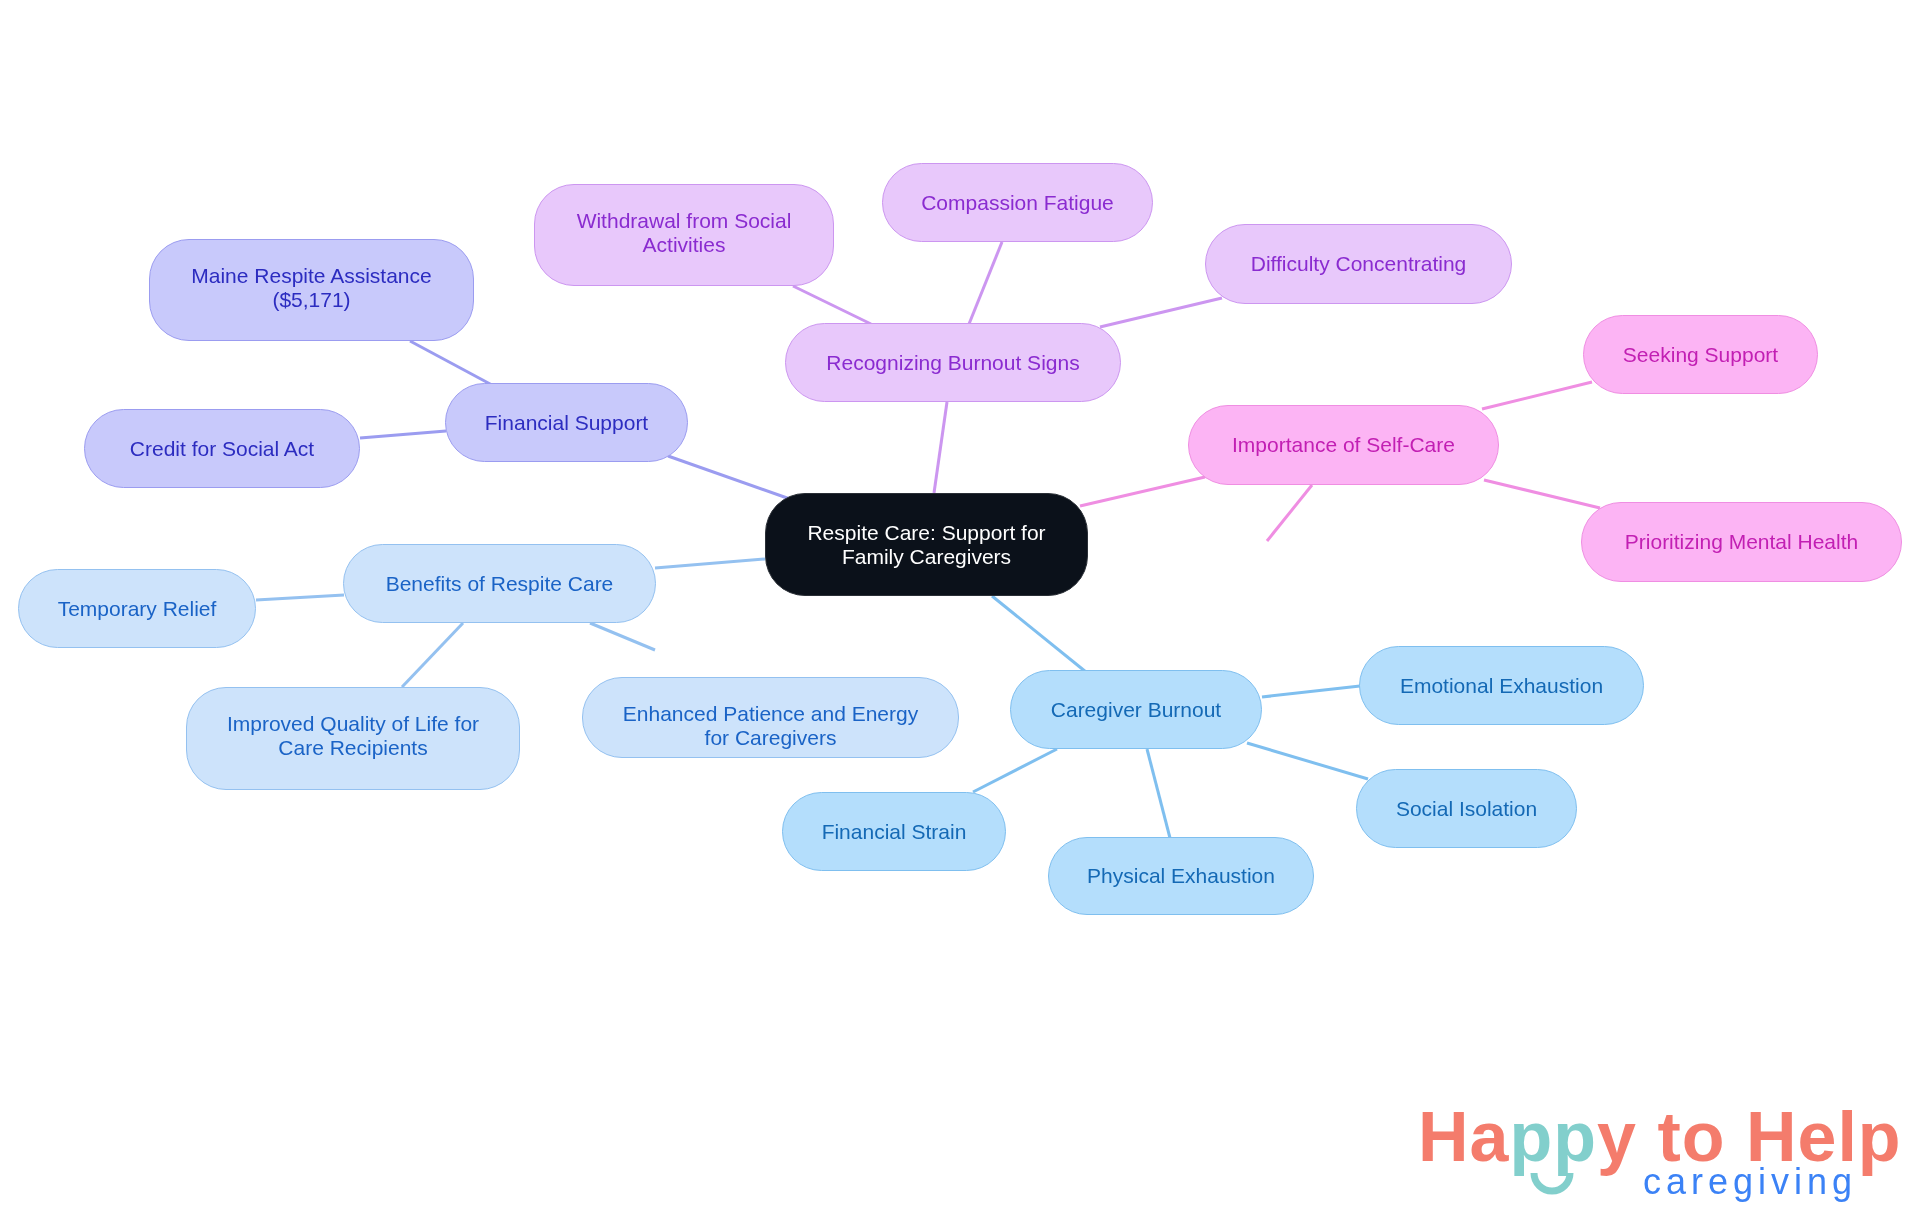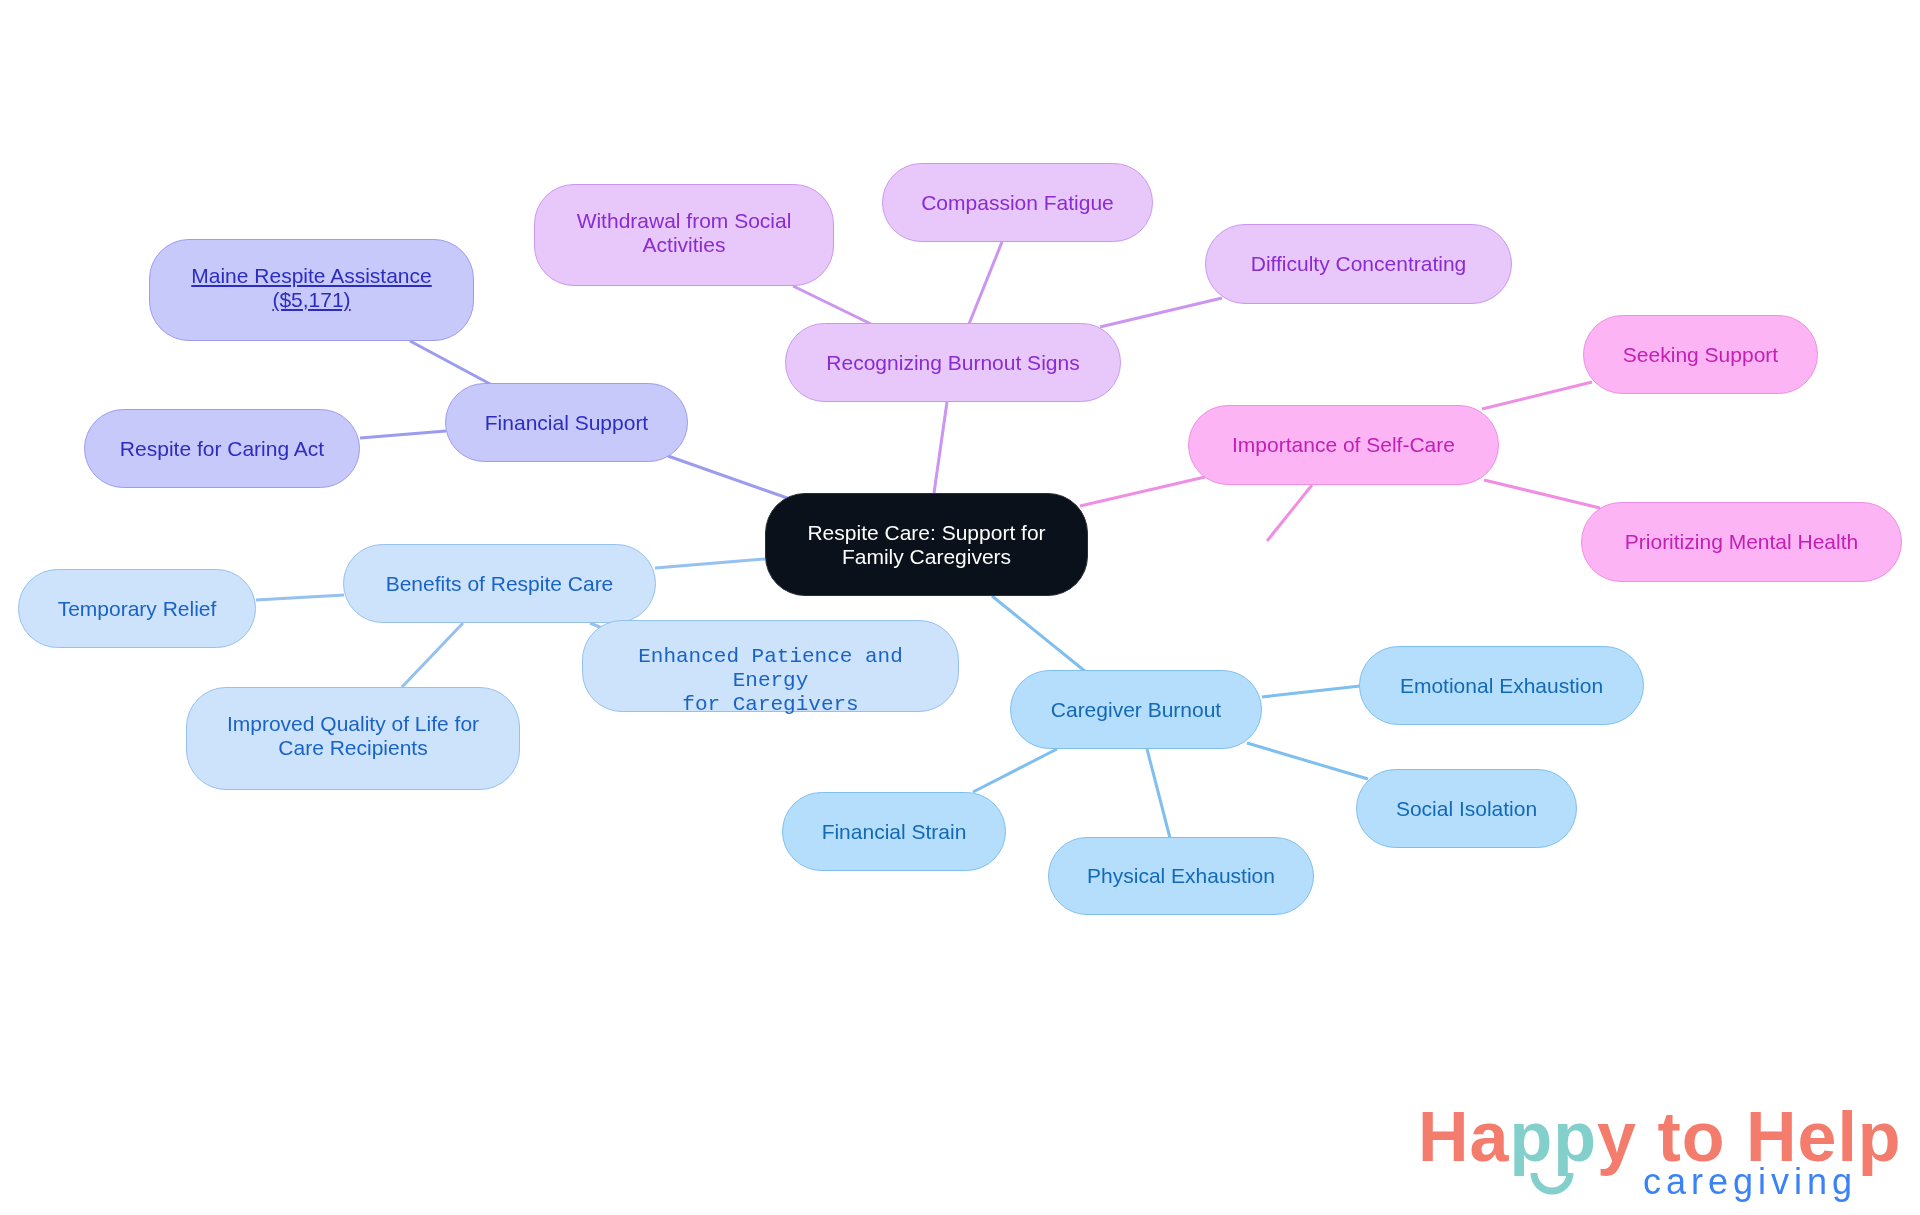--- a/index.html
+++ b/index.html
@@ -65,28 +65,28 @@
   <div class="node root" style="left:765px; top:493px; width:323px; height:103px;">
     <div>
       <span>Respite Care: Support for</span>
       <span>Family Caregivers</span>
     </div>
   </div>
 
   <div class="node indigo" style="left:445px; top:383px; width:243px; height:79px;">
     <span>Financial Support</span>
   </div>
-  <div class="node indigo" style="left:149px; top:239px; width:325px; height:102px; align-items:flex-start; padding-top:24px;text-decoration:underline;">
+  <div class="node indigo" style="left:149px; top:239px; width:325px; height:102px; align-items:flex-start; padding-top:24px;">
     <div>
       <span>Maine Respite Assistance</span>
       <span>($5,171)</span>
     </div>
   </div>
   <div class="node indigo" style="left:84px; top:409px; width:276px; height:79px;">
-    <span>Respite for Caring Act</span>
+    <span>Credit for Social Act</span>
   </div>
 
   <div class="node violet" style="left:785px; top:323px; width:336px; height:79px;">
     <span>Recognizing Burnout Signs</span>
   </div>
   <div class="node violet" style="left:534px; top:184px; width:300px; height:102px; align-items:flex-start; padding-top:24px;">
     <div>
       <span>Withdrawal from Social</span>
       <span>Activities</span>
     </div>
@@ -129,21 +129,21 @@
   </div>
   <div class="node lightblue" style="left:18px; top:569px; width:238px; height:79px;">
     <span>Temporary Relief</span>
   </div>
   <div class="node lightblue" style="left:186px; top:687px; width:334px; height:103px; align-items:flex-start; padding-top:24px;">
     <div>
       <span>Improved Quality of Life for</span>
       <span>Care Recipients</span>
     </div>
   </div>
-  <div class="node lightblue" style="left:582px; top:620px; width:377px; height:92px; align-items:flex-start; padding-top:24px;font-family:Liberation Mono, monospace;">
+  <div class="node lightblue" style="left:582px; top:677px; width:377px; height:81px; align-items:flex-start; padding-top:24px;">
     <div>
       <span>Enhanced Patience and Energy</span>
       <span>for Caregivers</span>
     </div>
   </div>
 
   <div class="logo">
     <div class="logo-main"><span>Ha</span><span class="teal">pp</span><span>y to Help</span></div>
     <svg class="smile" viewBox="0 0 44 26">
       <path d="M4 2 A18 18 0 0 0 40 2" fill="none" stroke="#82cfcc" stroke-width="7" stroke-linecap="butt"></path>

